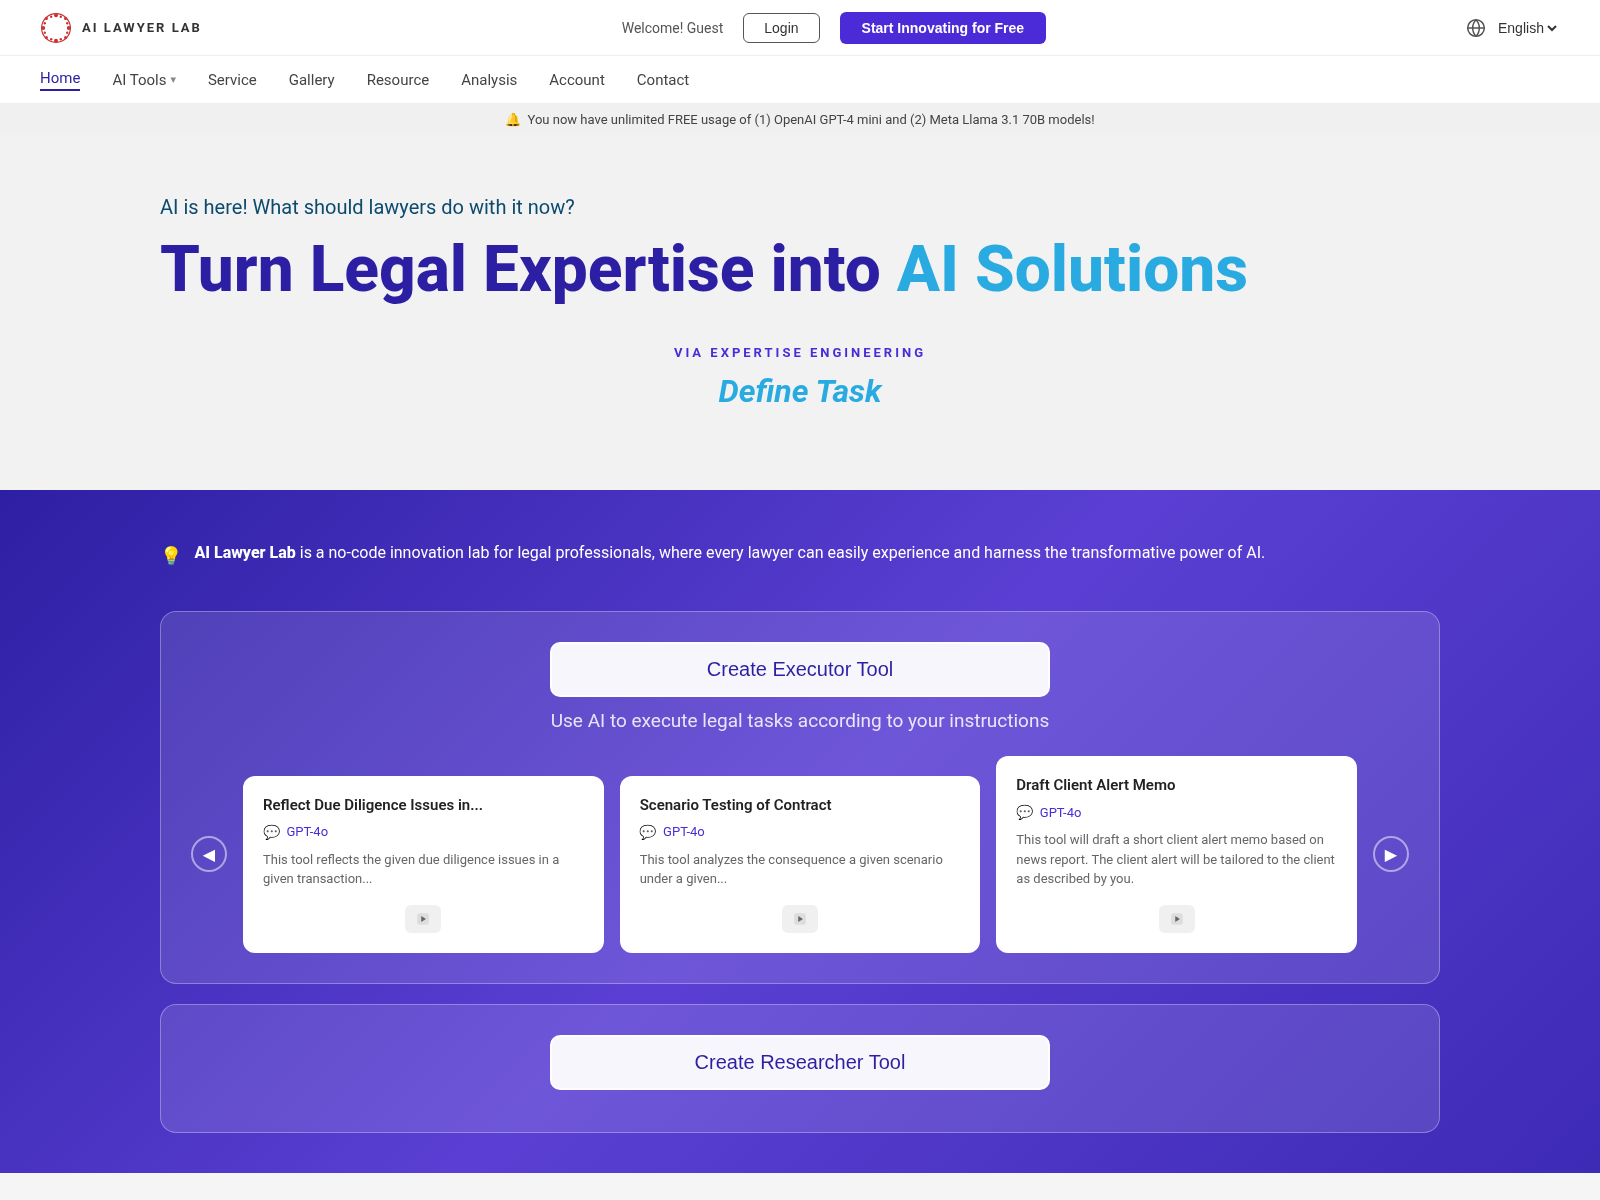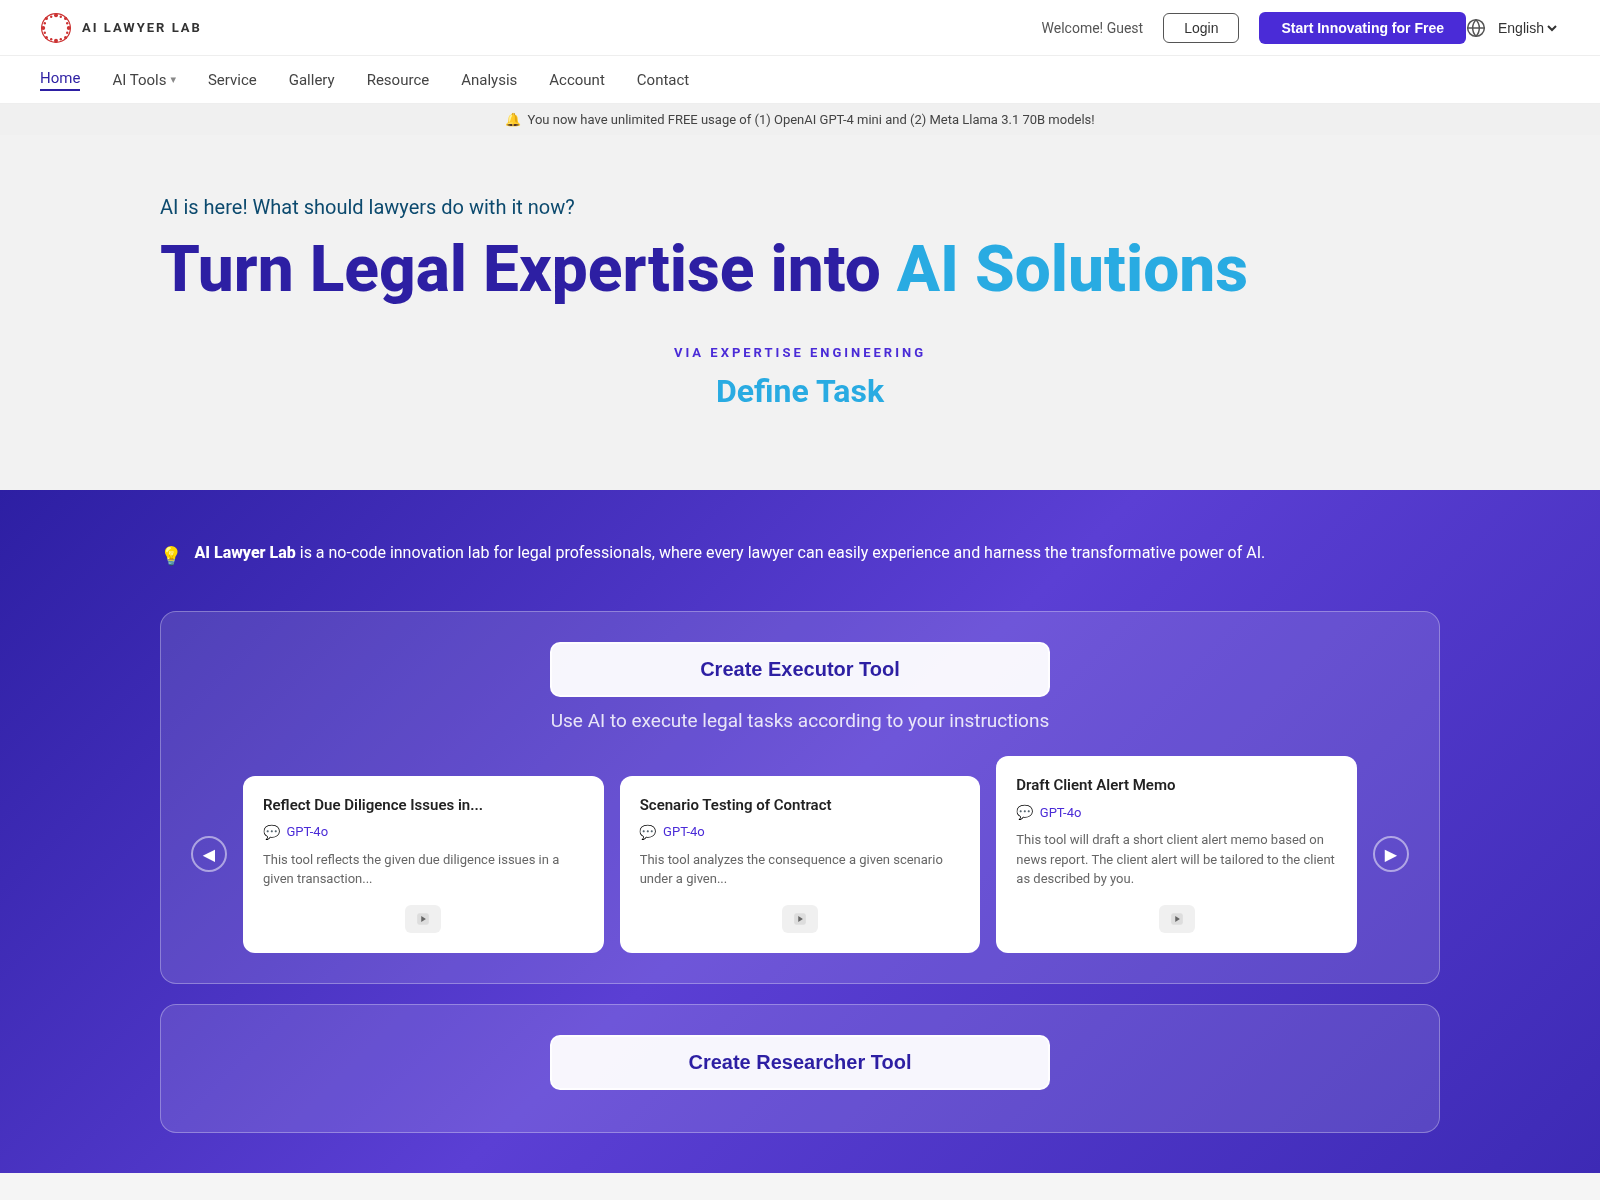--- a/index.html
+++ b/index.html
@@ -28,21 +28,21 @@
     .logo-text {
       font-size: 13px;
       font-weight: 700;
       letter-spacing: 2px;
       color: #333;
     }
     .topbar-center {
       flex: 1;
       display: flex;
       align-items: center;
-      justify-content: flex-end;
+      justify-content: center;
       gap: 20px;
     }
     .welcome-text {
       font-size: 14px;
       color: #555;
     }
     .login-btn {
       padding: 6px 20px;
       border: 1.5px solid #555;
       border-radius: 6px;
@@ -154,20 +154,21 @@
       font-weight: 700;
       letter-spacing: 3px;
       color: #4a2bd7;
       margin-bottom: 12px;
     }
     .define-task {
       text-align: center;
       font-size: 32px;
       font-weight: 700;
       color: #2d1fa3;
+      font-style: italic;
     }
     .define-task span {
       color: #29abe2;
     }
 
     
     .purple-section {
       background: linear-gradient(135deg, #2d1fa3 0%, #5b3fd4 50%, #3d2ab5 100%);
       padding: 50px 160px 40px;
     }
@@ -200,21 +201,21 @@
     .tool-main-btn {
       display: block;
       width: 100%;
       max-width: 500px;
       margin: 0 auto 12px;
       padding: 14px 30px;
       background: rgba(255,255,255,0.95);
       border: 2px solid rgba(255,255,255,0.8);
       border-radius: 10px;
       font-size: 20px;
-      font-weight: 700;
+      font-weight: 400;
       color: #2d1fa3;
       cursor: pointer;
       text-align: center;
     }
     .tool-description {
       text-align: center;
       color: rgba(255,255,255,0.85);
       font-size: 19px;
       margin-bottom: 24px;
     }

